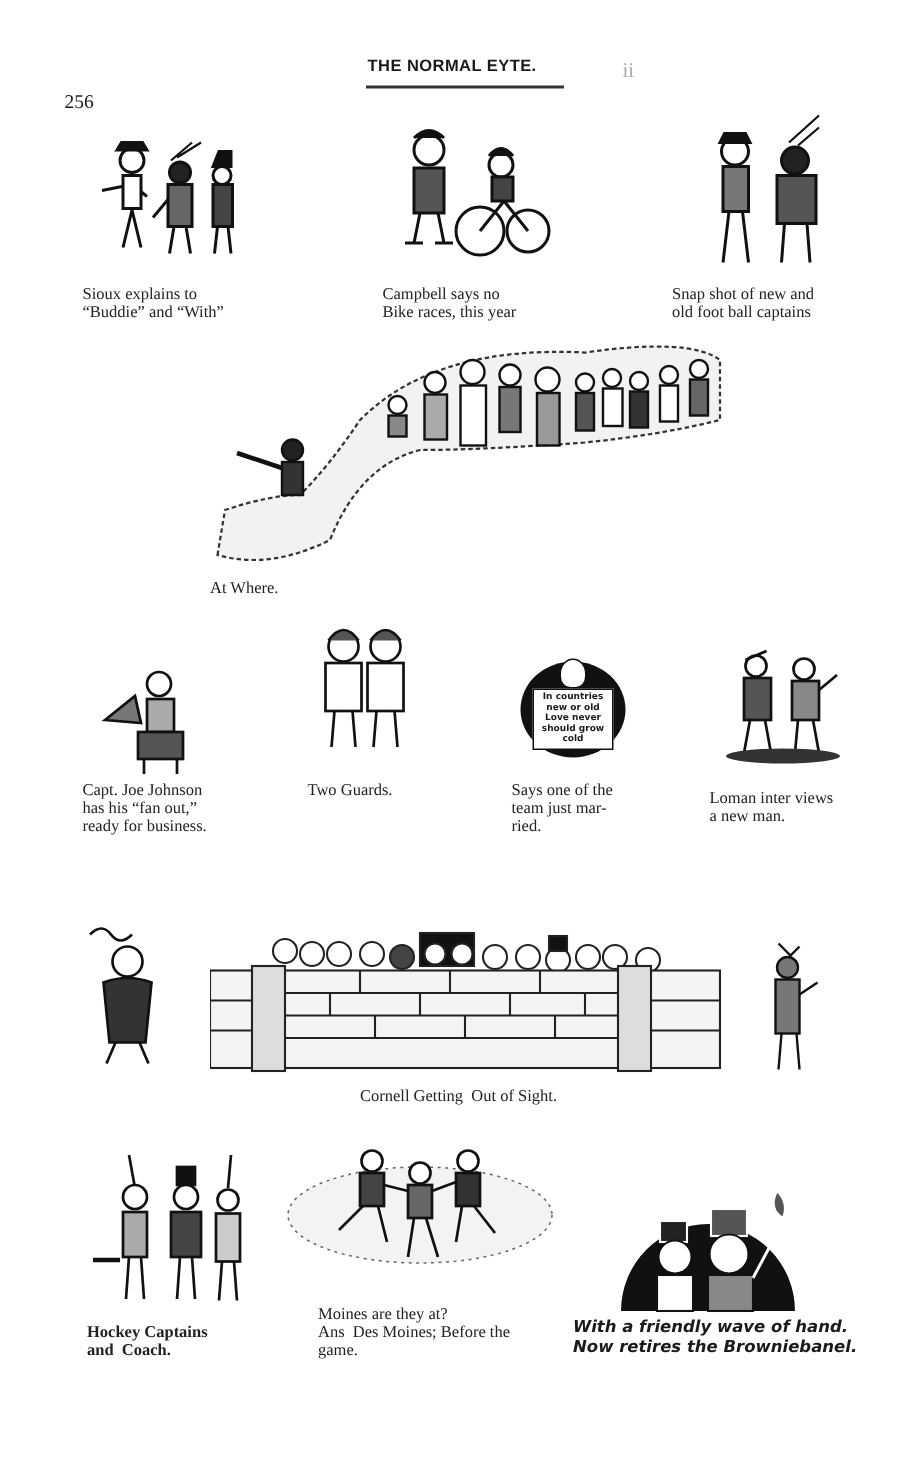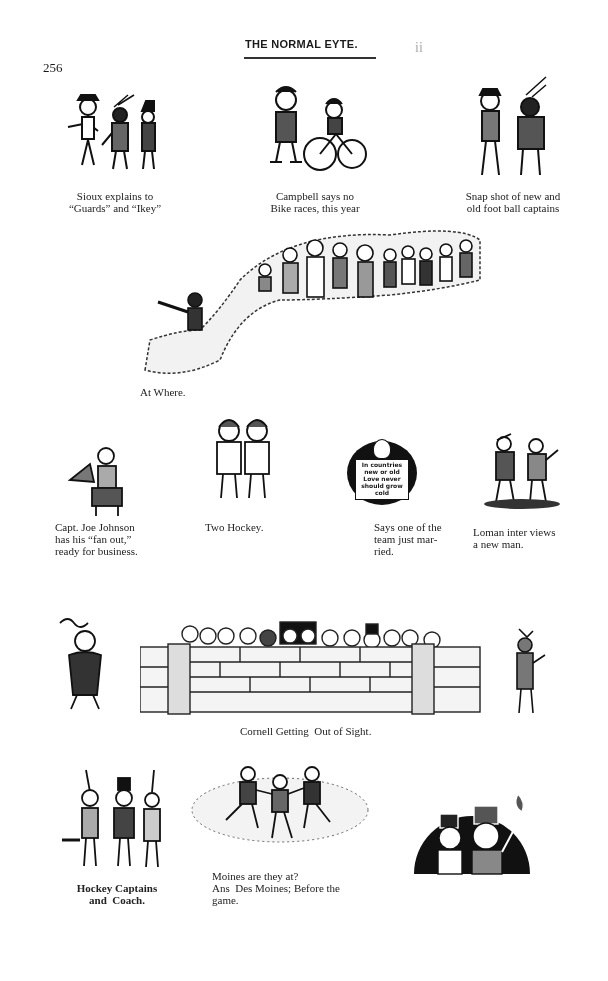--- a/index.html
+++ b/index.html
@@ -6,21 +6,21 @@
   body {
     width:608px; height:981px; background:#ffffff; position:relative; overflow:hidden;
     font-family:"Liberation Serif", "DejaVu Serif", serif; color:#1a1a1a;
   }
   .abs { position:absolute; }
   .page-num { left:43px; top:40px; font-size:13px;margin-top:20px; }
   .title { left:245px; top:38px; font-family:"Liberation Sans","DejaVu Sans",sans-serif; font-weight:bold; font-size:11px; letter-spacing:0.3px; }
   .title-rule { left:244px; top:57px; width:132px; height:1.5px; background:#333; }
   .stray { left:415px; top:40px; font-size:14px; color:#aaa; }
   .cap { font-size:11px; line-height:12px; color:#222; }
-  .cap.center { text-align:center; }
+  .cap.center { text-align:left; }
   .cap .ln { display:block; white-space:nowrap; }
   .hand { font-family:"DejaVu Sans", sans-serif; font-weight:bold; font-style:italic; font-size:11px; line-height:13px; }
   .ill { position:absolute; }
   svg { display:block; }
 </style>
 </head>
 <body>
 
 <div class="abs page-num">256</div>
 <div class="abs title">THE NORMAL EYTE.</div>
@@ -40,21 +40,21 @@
         <path d="M58 66 l-3 18 M66 66 l3 18 M54 48 l-10 12"></path>
       <circle cx="90" cy="32" r="6" fill="#fff"></circle>
         <path d="M84 26 h12 v-10 h-8z" fill="#111"></path>
       <rect x="84" y="38" width="13" height="28" fill="#444"></rect>
         <path d="M87 66 l-2 18 M94 66 l2 18"></path>
     </g>
   </svg>
 </div>
 <div class="abs cap center" style="left:55px;top:190px;width:120px;">
   <span class="ln">Sioux explains to</span>
-  <span class="ln">“Guards” and “Ikey”</span>
+  <span class="ln">“Buddie” and “With”</span>
 </div>
 
 <div class="ill" style="left:258px;top:78px;">
   <svg width="110" height="100" viewBox="0 0 110 100">
     <g stroke="#111" stroke-width="2" fill="none">
       <circle cx="28" cy="22" r="10" fill="#fff"></circle>
         <path d="M18 14 q10 -10 20 0" fill="#111"></path>
       <rect x="18" y="34" width="20" height="30" fill="#555"></rect>
         <path d="M22 64 l-4 20 M34 64 l4 20 M12 84 h12 M32 84 h12"></path>
       <circle cx="62" cy="76" r="16"></circle>
@@ -148,37 +148,37 @@
         <path d="M14 12 q10 -14 20 0" fill="#555"></path>
       <circle cx="52" cy="16" r="10"></circle>
         <path d="M42 12 q10 -14 20 0" fill="#555"></path>
       <rect x="12" y="27" width="24" height="32" fill="#fff"></rect>
         <rect x="40" y="27" width="24" height="32" fill="#fff"></rect>
       <path d="M18 59 l-2 24 M30 59 l2 24 M46 59 l-2 24 M58 59 l2 24" fill="none"></path>
     </g>
   </svg>
 </div>
 <div class="abs cap" style="left:205px;top:521px;">
-  <span class="ln">Two Hockey.</span>
+  <span class="ln">Two Guards.</span>
 </div>
 
 <div class="ill" style="left:345px;top:435px;">
   <div style="position:relative;width:75px;height:72px;">
     <div style="position:absolute;left:2px;top:6px;width:70px;height:64px;border-radius:50%;background:#111;"></div>
     <div style="position:absolute;left:28px;top:4px;width:16px;height:18px;border-radius:50% 50% 40% 40%;background:#fff;border:1px solid #111;"></div>
     <div style="position:absolute;left:10px;top:24px;width:52px;height:38px;background:#fff;border:1px solid #111;font-family:'DejaVu Sans',sans-serif;font-weight:bold;font-size:6px;line-height:7px;text-align:center;padding-top:1px;">
       <div>In countries</div>
       <div>new or old</div>
       <div>Love never</div>
       <div>should grow</div>
       <div>cold</div>
     </div>
   </div>
 </div>
-<div class="abs cap" style="left:341px;top:521px;margin-left:33px;">
+<div class="abs cap" style="left:341px;top:521px;">
   <span class="ln">Says one of the</span>
   <span class="ln">team just mar-</span>
   <span class="ln">ried.</span>
 </div>
 
 <div class="ill" style="left:480px;top:432px;">
   <svg width="85" height="80" viewBox="0 0 85 80">
     <g stroke="#111" stroke-width="1.8" fill="#fff">
       <circle cx="24" cy="12" r="7"></circle>
         <path d="M17 8 l14 -6" fill="none"></path>
@@ -304,13 +304,15 @@
       <rect x="28" y="60" width="24" height="24"></rect>
       <rect x="64" y="16" width="24" height="18" fill="#555" stroke="#fff"></rect>
       <circle cx="76" cy="46" r="13"></circle>
       <rect x="62" y="60" width="30" height="24" fill="#888"></rect>
       <path d="M92 62 l16 -30 l4 -28" stroke="#fff" stroke-width="2" fill="none"></path>
       <path d="M108 4 q8 8 4 18 q-10 -6 -4 -18z" fill="#555" stroke="#fff"></path>
     </g>
   </svg>
 </div>
 <div class="abs hand" style="left:382px;top:878px;">
+  <span class="ln" style="display:block;white-space:nowrap;">With a friendly wave of hand.</span>
+  <span class="ln" style="display:block;white-space:nowrap;">Now retires the Browniebanel.</span>
 </div>
 
 </body></html>

